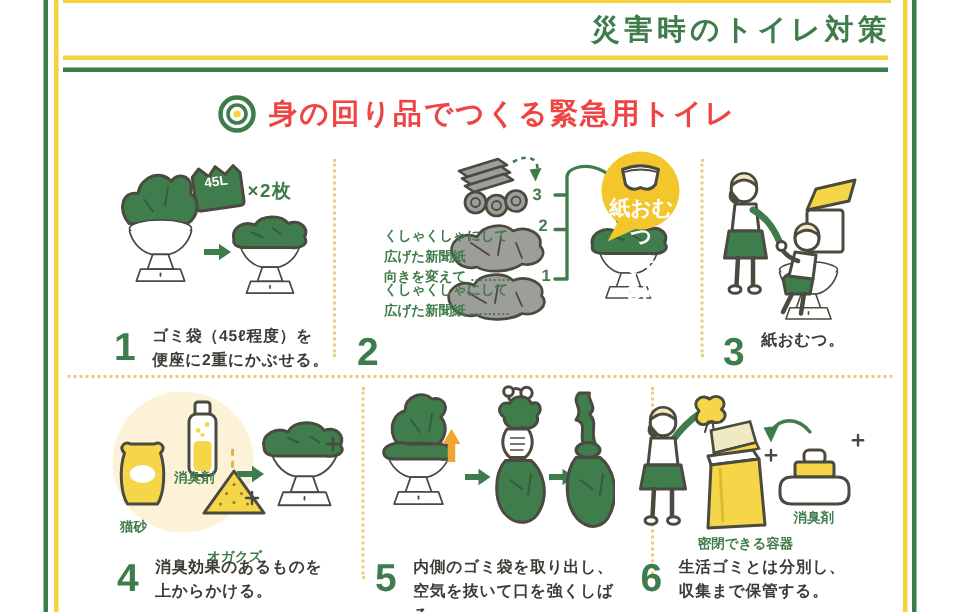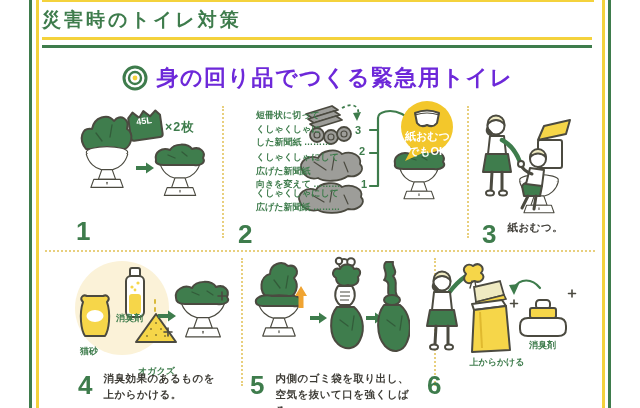--- a/index.html
+++ b/index.html
@@ -8,44 +8,44 @@
     font-family:"Liberation Sans","DejaVu Sans",sans-serif;
   }
   .abs{position:absolute;}
   
   .vline{position:absolute;top:0;bottom:0;width:3px;}
   .hline{position:absolute;height:3px;}
   .c-green{background:#3e7c4c;}
   .c-yellow{background:#f4d23c;}
   
   .page-title{
-    position:absolute;left:42px;top:7px;width:552px;text-align:left;
+    position:absolute;left:42px;top:7px;width:552px;text-align:right;
     color:#3e7c4c;font-size:19px;font-weight:bold;letter-spacing:3px;
   }
   .section-header{
     position:absolute;left:42px;top:63px;width:552px;display:flex;
     justify-content:center;align-items:center;gap:8px;
   }
-  .section-header .txt{color:#6d28d9;font-size:22px;font-weight:bold;letter-spacing:1.5px;font-family:Liberation Serif, serif;}
+  .section-header .txt{color:#ef4444;font-size:19px;font-weight:bold;letter-spacing:1.5px;font-family:Liberation Serif, serif;}
   
   .vdot{position:absolute;width:0;border-left:2px dotted #e8cf7d;}
   .hdot{position:absolute;height:0;border-top:2px dotted #e8cf7d;}
   
   .caption{position:absolute;display:flex;gap:11px;align-items:flex-start;}
   .caption .num{color:#3e7c4c;font-size:26px;font-weight:bold;line-height:1;margin-top:2px;}
   .caption .txt{
     color:#3e3c36;font-size:10.5px;font-weight:bold;line-height:16px;
     white-space:pre-line;letter-spacing:.5px;
   }
   
   .lbl{position:absolute;color:#3e7c4c;font-size:9px;font-weight:bold;line-height:1.5;white-space:pre-line;}
   .lbl-num{position:absolute;color:#3e7c4c;font-size:11px;font-weight:bold;line-height:1;}
   .bubble-txt{
     position:absolute;left:404px;top:129px;width:47px;text-align:center;
-    color:#ffffff;font-size:11px;font-weight:bold;line-height:1.35;white-space:pre-line;
+    color:#ffffff;font-size:14px;font-weight:bold;line-height:1.35;white-space:pre-line;
   }
   .pack-lbl{
     position:absolute;left:127px;top:116px;width:34px;text-align:center;
     color:#ffffff;font-size:9px;font-weight:bold;transform:rotate(-8deg);
   }
   .count-lbl{position:absolute;left:165px;top:119px;color:#3e7c4c;font-size:12.5px;font-weight:bold;letter-spacing:1px;}
   
   .ln{fill:#ffffff;stroke:#4b4a40;stroke-width:2;stroke-linejoin:round;stroke-linecap:round;}
   .bag{fill:#3f7d4d;stroke:#4b4a40;stroke-width:2;stroke-linejoin:round;}
   .bagline{fill:none;stroke:#335c3a;stroke-width:1.3;stroke-linecap:round;}
@@ -152,23 +152,20 @@
     </g>
     <g>
       <circle cx="197" cy="27" r="26" fill="#f3c72b"></circle>
       <path d="M183 46 L175 61 L195 52 Z" fill="#f3c72b"></path>
       <g>
         <path class="ln" stroke-width="1.6" d="M185 13 Q197 8 209 13 L207 23 Q203 28 197 25 Q191 28 187 23 Z"></path>
         <path d="M185 15 Q197 11 209 15" fill="none" stroke="#4b4a40" stroke-width="1.2"></path>
       </g>
     </g>
   </svg>
-  <span class="lbl" style="left:256px;top:109px">短冊状に切って
-くしゃくしゃに
-した新聞紙 ………</span>
   <span class="lbl" style="left:256px;top:151px">くしゃくしゃにして
 広げた新聞紙
 向きを変えて ………</span>
   <span class="lbl" style="left:256px;top:187px">くしゃくしゃにして
 広げた新聞紙 ………</span>
   <span class="lbl-num" style="left:355px;top:125px">3</span>
   <span class="lbl-num" style="left:359px;top:146px">2</span>
   <span class="lbl-num" style="left:361px;top:179px">1</span>
   <span class="bubble-txt">紙おむつ
 でもOK</span>
@@ -296,40 +293,44 @@
     <path class="gstroke" stroke-width="3" d="M120 28 C112 18 100 18 94 28"></path>
     <polygon class="garrow" points="89,25 99,24 94,35"></polygon>
     <g transform="translate(104,40)">
       <rect class="ln" x="12" y="0" width="14" height="9" rx="3.5"></rect>
       <rect class="yel" x="6" y="8" width="26" height="10" rx="2"></rect>
       <path class="ln" d="M4 18 L34 18 Q42 18 42 26 L42 29 Q42 36 34 36 L4 36 Q-4 36 -4 29 L-4 26 Q-4 18 4 18 Z"></path>
     </g>
     <path class="spark" d="M94 40 v7 M90.5 43.5 h7"></path>
     <path class="spark" d="M152 30 v7 M148.5 33.5 h7"></path>
   </svg>
-  <span class="lbl" style="left:462px;top:356px;width:70px;text-align:center">上からかける</span>
+  <span class="lbl" style="left:462px;top:356px;width:70px;text-align:center">密閉できる容器</span>
   <span class="lbl" style="left:529px;top:339px">消臭剤</span>
 
   <div class="caption" style="left:76px;top:216px;width:150px">
     <span class="num">1</span>
+    <span class="txt">ゴミ袋（45ℓ程度）を
+便座に2重にかぶせる。</span>
   </div>
   <div class="caption" style="left:238px;top:219px;width:230px">
     <span class="num">2</span>
   </div>
   <div class="caption" style="left:482px;top:219px;width:110px">
     <span class="num">3</span>
     <span class="txt">紙おむつ。</span>
   </div>
   <div class="caption" style="left:78px;top:370px;width:160px">
     <span class="num">4</span>
     <span class="txt">消臭効果のあるものを
 上からかける。</span>
   </div>
   <div class="caption" style="left:250px;top:370px;width:170px">
     <span class="num">5</span>
     <span class="txt">内側のゴミ袋を取り出し、
 空気を抜いて口を強くしばる。</span>
   </div>
   <div class="caption" style="left:427px;top:370px;width:160px">
     <span class="num">6</span>
+    <span class="txt">生活ゴミとは分別し、
+収集まで保管する。</span>
   </div>
 
 </div>
 
 </body></html>

